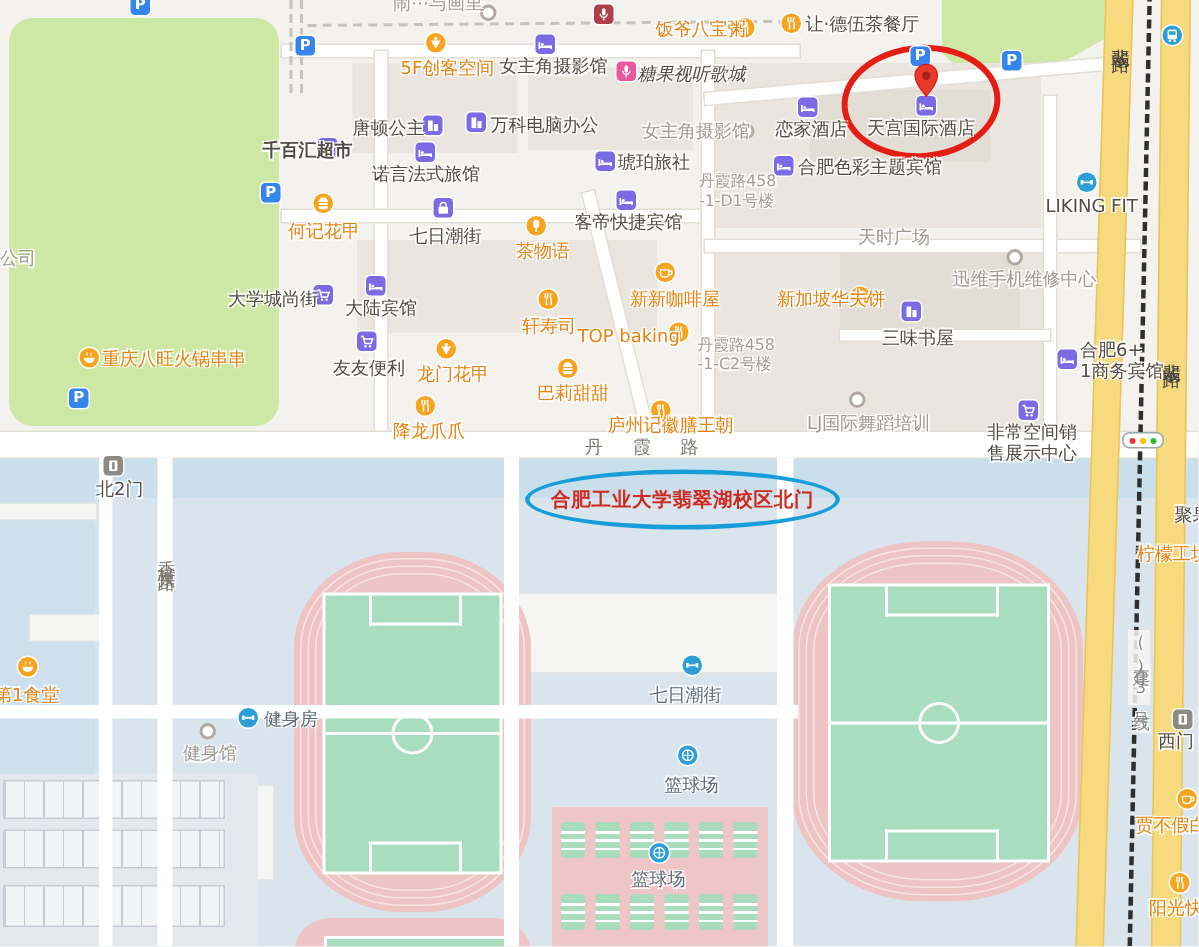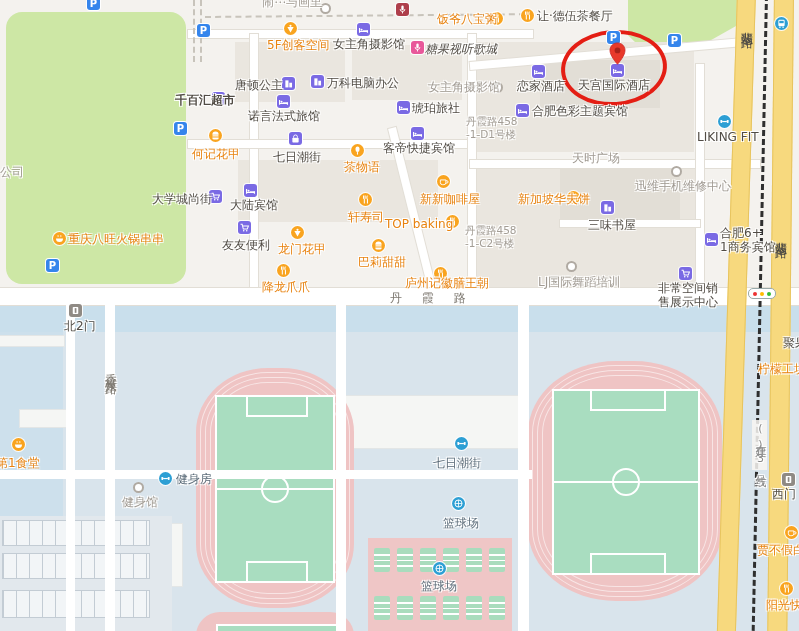--- a/index.html
+++ b/index.html
@@ -174,20 +174,23 @@
   <div class="roadlbl vert feicui" style="left:738px;top:22px">翡翠路</div>
   <div class="roadlbl vert feicui" style="left:772px;top:232px">翡翠路</div>
   <div class="roadlbl vert metrolbl" style="left:752px;top:420px">(在建)3号线</div>
   <div class="tl" style="left:748px;top:288px">
     <i style="background:#e33"></i>
       <i style="background:#fb0"></i>
       <i style="background:#3b3"></i>
   </div>
 
   <div class="abs red-ellipse" style="left:561px;top:30px;width:98px;height:68px"></div>
+  <div class="abs blue-ellipse" style="left:350px;top:313px;width:204px;height:34px">
+    <span class="gate-text">合肥工业大学翡翠湖校区北门</span>
+  </div>
 
   <div class="pin" style="left:608px;top:42px">
     <svg width="19" height="24" viewBox="0 0 24 30">
         <path d="M12 1C6.5 1 2.5 5.2 2.5 10.4c0 6.6 7.6 15.4 9.5 17.6 1.9-2.2 9.5-11 9.5-17.6C21.5 5.2 17.5 1 12 1z" fill="#e8392b" stroke="#c22" stroke-width="1"></path>
         <circle cx="12" cy="10.5" r="3.6" fill="#a8221a"></circle>
       </svg>
   </div>
 
   <div id="poi-layer">
       <div class="poi gray" style="left: 262px; top: -5px;">闹⋯与画里</div>

